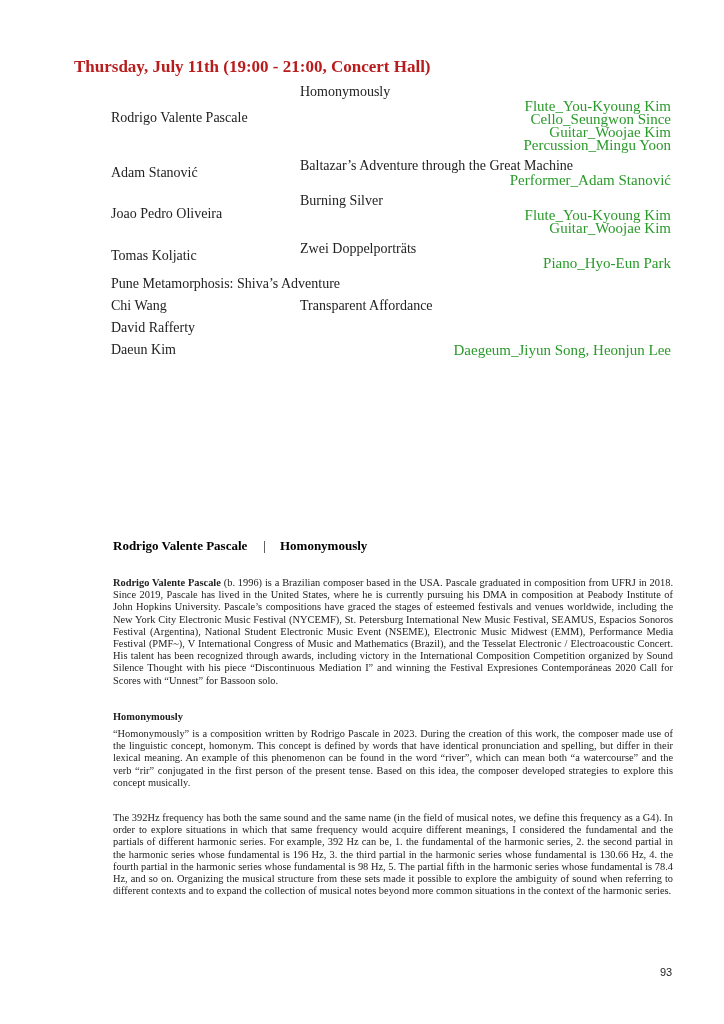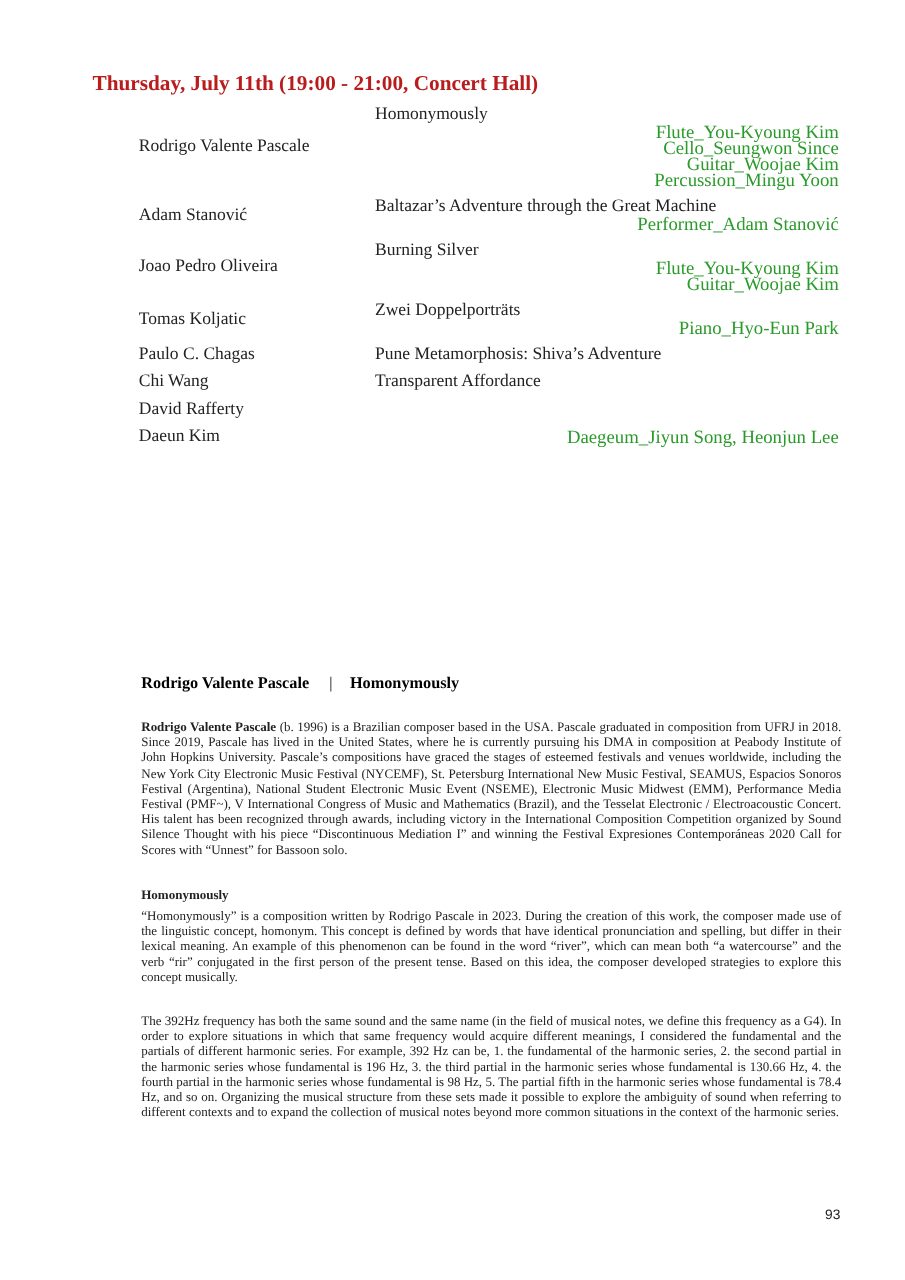--- a/index.html
+++ b/index.html
@@ -54,21 +54,20 @@
       </div>
     </div>
     <div class="row">
       <div class="composer">Tomas Koljatic</div>
       <div class="piece">
         <div class="piece-title">Zwei Doppelporträts</div>
         <div class="performer">Piano_Hyo-Eun Park</div>
       </div>
     </div>
     <div class="row">
-      <div class="composer">Paulo C. Chagas</div>
       <div class="piece">
         <div class="piece-title">Pune Metamorphosis: Shiva’s Adventure</div>
       </div>
     </div>
     <div class="row">
       <div class="composer">Chi Wang</div>
       <div class="piece">
         <div class="piece-title">Transparent Affordance</div>
       </div>
     </div>

